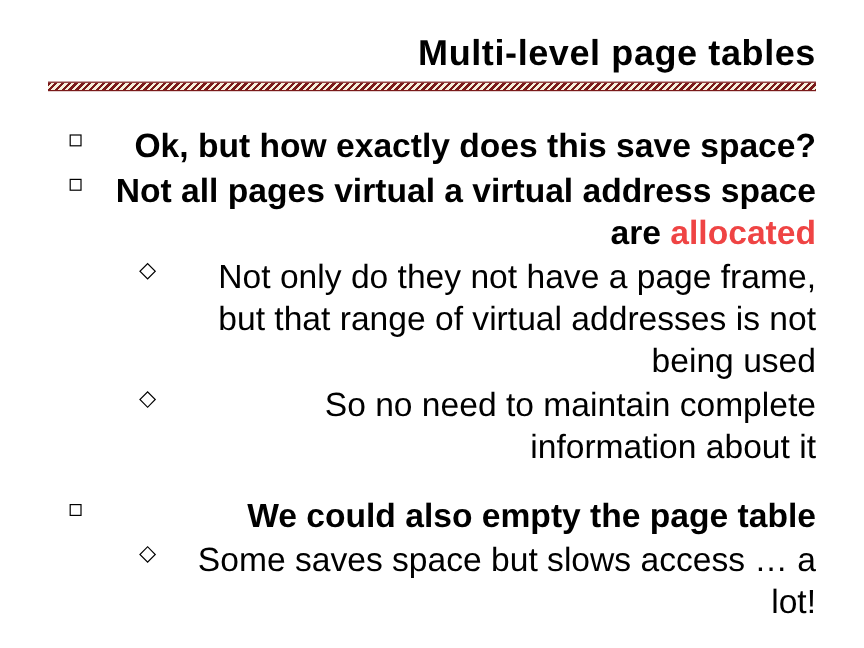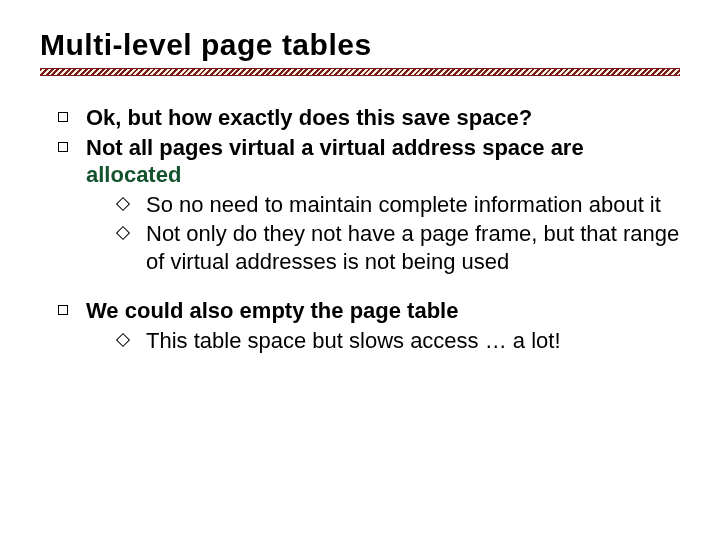--- a/index.html
+++ b/index.html
@@ -9,20 +9,21 @@
     height: 540px;
     background: #ffffff;
     font-family: "Comic Sans MS", "Comic Sans", cursive, sans-serif;
     color: #000;
   }
   .slide {
     box-sizing: border-box;
     width: 720px;
     height: 523px;
     padding: 24px 40px 24px 40px;
+    text-align: right;
   }
   .title {
     font-size: 30px;
     font-weight: bold;
     margin: 4px 0 6px 0;
     letter-spacing: 0.5px;
   }
   .rule {
     height: 6px;
     width: 100%;
@@ -31,21 +32,21 @@
       135deg,
       #7a1a1a 0px,
       #7a1a1a 2px,
       #f6f0dc 2px,
       #f6f0dc 4px
     );
     border-top: 1px solid #7a1a1a;
     border-bottom: 1px solid #7a1a1a;
   }
   .content {
-    font-size: 22px;
+    font-size: 28px;
     line-height: 1.25;
   }
   .lvl1 {
     display: flex;
     margin: 2px 0 2px 18px;
   }
   .lvl2 {
     display: flex;
     margin: 2px 0 2px 78px;
   }
@@ -66,21 +67,21 @@
     transform: rotate(45deg);
     margin: 8px 18px 0 0;
   }
   .txt {
     flex: 1 1 auto;
   }
   .bold {
     font-weight: bold;
   }
   .accent {
-    color: #14532d;
+    color: #ef4444;
   }
   .block-gap {
     height: 18px;
   }
 </style>
 </head>
 <body>
 
 <div class="slide">
 
@@ -96,33 +97,33 @@
 
     <div class="lvl1">
       <div class="bullet-square"></div>
       <div class="txt bold">
         <span>Not all pages virtual a virtual address space are </span><span class="accent">allocated</span>
       </div>
     </div>
 
     <div class="lvl2">
       <div class="bullet-diamond"></div>
-      <div class="txt">So no need to maintain complete information about it</div>
+      <div class="txt">Not only do they not have a page frame, but that range of virtual addresses is not being used</div>
     </div>
     <div class="lvl2">
       <div class="bullet-diamond"></div>
-      <div class="txt">Not only do they not have a page frame, but that range of virtual addresses is not being used</div>
+      <div class="txt">So no need to maintain complete information about it</div>
     </div>
 
     <div class="block-gap"></div>
 
     <div class="lvl1">
       <div class="bullet-square"></div>
       <div class="txt bold">We could also empty the page table</div>
     </div>
 
     <div class="lvl2">
       <div class="bullet-diamond"></div>
-      <div class="txt">This table space but slows access … a lot!</div>
+      <div class="txt">Some saves space but slows access … a lot!</div>
     </div>
 
   </div>
 </div>
 
 </body></html>

